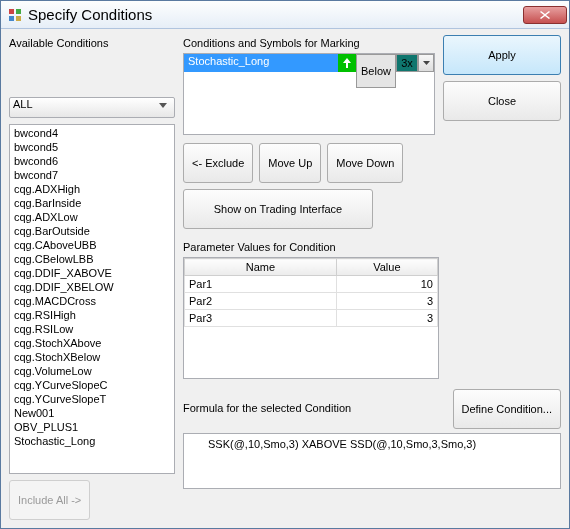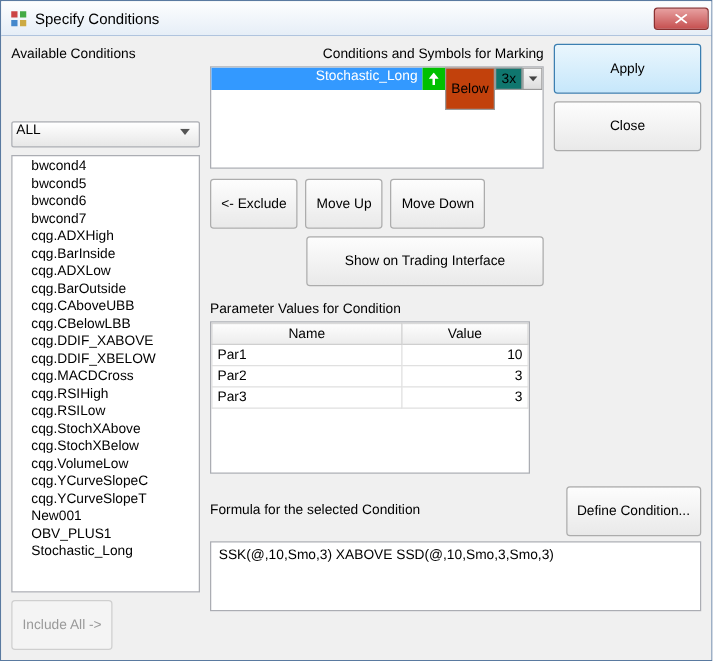--- a/index.html
+++ b/index.html
@@ -1,57 +1,57 @@
 <!DOCTYPE html>
 <html><head>
 <meta charset="utf-8">
 <style>
 * { box-sizing: border-box; font-family: "Segoe UI", Tahoma, sans-serif; font-size: 11px; }
 body { margin: 0; background: #fff; }
 .window { width: 570px; height: 529px; border: 1px solid #5a7aa0; background: #fff; display: flex; flex-direction: column; }
 .titlebar { height: 28px; background: linear-gradient(#fdfefe, #e6eef7); display: flex; align-items: center; padding: 0 2px 0 6px; border-bottom: 1px solid #b0c4de; }
 .titlebar .icon { width: 16px; height: 16px; margin-right: 5px; display: inline-flex; align-items: center; justify-content: center; }
-.titlebar .title { flex: 1; font-size: 12px; color: #000; }
+.titlebar .title { flex: 1; font-size: 15px; color: #000; }
 .titlebar .close { width: 44px; height: 18px; background: linear-gradient(#e7a0a0, #c65050); border: 1px solid #8a3030; border-radius: 3px; display: flex; align-items: center; justify-content: center; color: #fff; font-weight: bold; }
 .body { flex: 1; padding: 6px 8px 8px 8px; display: flex; gap: 8px; background: #f0f0f0; }
-.leftcol { width: 151px; display: flex; flex-direction: column; }
+.leftcol { width: 166px; display: flex; flex-direction: column; }
 .section-label { font-size: 11px; color: #000; margin: 2px 0 4px 0; }
 .combo { height: 21px; border: 1px solid #abadb3; background: linear-gradient(#fff, #e7e7e7); padding: 0 3px; display: flex; align-items: flex-start; justify-content: space-between; border-radius: 2px; margin-top: 44px; }
 .combo .arrow { width: 16px; height: 16px; display: flex; align-items: center; justify-content: center; }
 .listbox { flex: 1; margin-top: 6px; border: 1px solid #abadb3; background: #fff; overflow-y: scroll; padding: 1px 0; }
-.listbox .item { padding: 1px 15px; color: #000; white-space: nowrap; }
+.listbox .item { padding: 1px 4px; color: #000; white-space: nowrap; }
 .left-buttons { margin-top: 6px; display: flex; gap: 6px; }
 .btn { border: 1px solid #acacac; background: linear-gradient(#fdfdfd, #e9e9e9); border-radius: 3px; padding: 13px 8px; color: #000; display: inline-flex; align-items: center; justify-content: center; min-height: 21px; }
 .btn.disabled { color: #9a9a9a; border-color: #cfcfcf; background: #f4f4f4; }
 .btn.primary { background: linear-gradient(#eaf6fd,#c6e7fb); border-color:#3c7fb1; }
 .rightarea { flex: 1; display: flex; flex-direction: column; }
 .row1 { display: flex; gap: 8px; }
-.markbox { flex: 1; text-align: right; }
+.markbox { flex: 1; }
 .markbox .list { border: 1px solid #abadb3; background: #fff; height: 82px; overflow: auto; }
 .mark-item { display: flex; align-items: stretch; height: 18px; }
 .mark-item .name { flex: 1; background: #3399ff; color: #fff; padding: 1px 4px; }
 .mark-item .arrowcell { width: 18px; background: #00c000; display:flex; align-items:center; justify-content:center; color:#fff; }
-.mark-item .labelcell { border:1px solid #999; padding:16px 4px; display:flex; align-items:center; background:#c2410c; }
+.mark-item .labelcell { border:1px solid #999; padding:16px 4px; display:flex; align-items:center; background:#e5e5e5; }
 .mark-item .countcell { width: 22px; border:1px solid #999; background:#0f766e; display:flex; align-items:center; justify-content:center; }
 .mark-item .ddcell { width: 16px; border:1px solid #999; background:linear-gradient(#f7f7f7,#ddd); display:flex; align-items:center; justify-content:center; }
 .markctrls { margin-top: 8px; display:flex; gap:6px; }
 .markctrls .btn { flex:0 0 auto; }
 .showtrade { margin-top:6px; }
 .showtrade .btn { width: 190px; }
 .rightbtns { width: 118px; display:flex; flex-direction:column; gap:6px; }
 .rightbtns .btn { width:100%; }
 .params { margin-top: 10px; width: 256px; }
 .paramtable { border:1px solid #abadb3; background:#fff; height:122px; overflow:auto; }
 .paramtable table { width:100%; border-collapse: collapse; }
 .paramtable th { background: linear-gradient(#fdfdfd,#ececec); border:1px solid #cfcfcf; padding:2px 4px; font-weight:normal;margin-left:36px; }
 .paramtable td { border:1px solid #e0e0e0; padding:2px 4px; }
 .paramtable td.val { text-align:right; }
 .formula-row { margin-top: 10px; display:flex; align-items:center; gap:8px; }
 .formula-row .spacer { flex:1; }
-.formula-box { margin-top:4px; border:1px solid #abadb3; background:#fff; height:56px; padding:4px 6px; overflow:auto; }
+.formula-box { margin-top:4px; border:1px solid #abadb3; background:#fff; height:56px; padding:4px 24px; overflow:auto; }
 ::-webkit-scrollbar { width:16px; }
 ::-webkit-scrollbar-track { background:#f0f0f0; border-left:1px solid #ddd; }
 ::-webkit-scrollbar-thumb { background:linear-gradient(#e8eef7,#cdd9ea); border:1px solid #a9b8cf; border-radius:2px; }
 </style>
 </head>
 <body>
 
 <div class="window">
   <div class="titlebar">
     <span class="icon">

